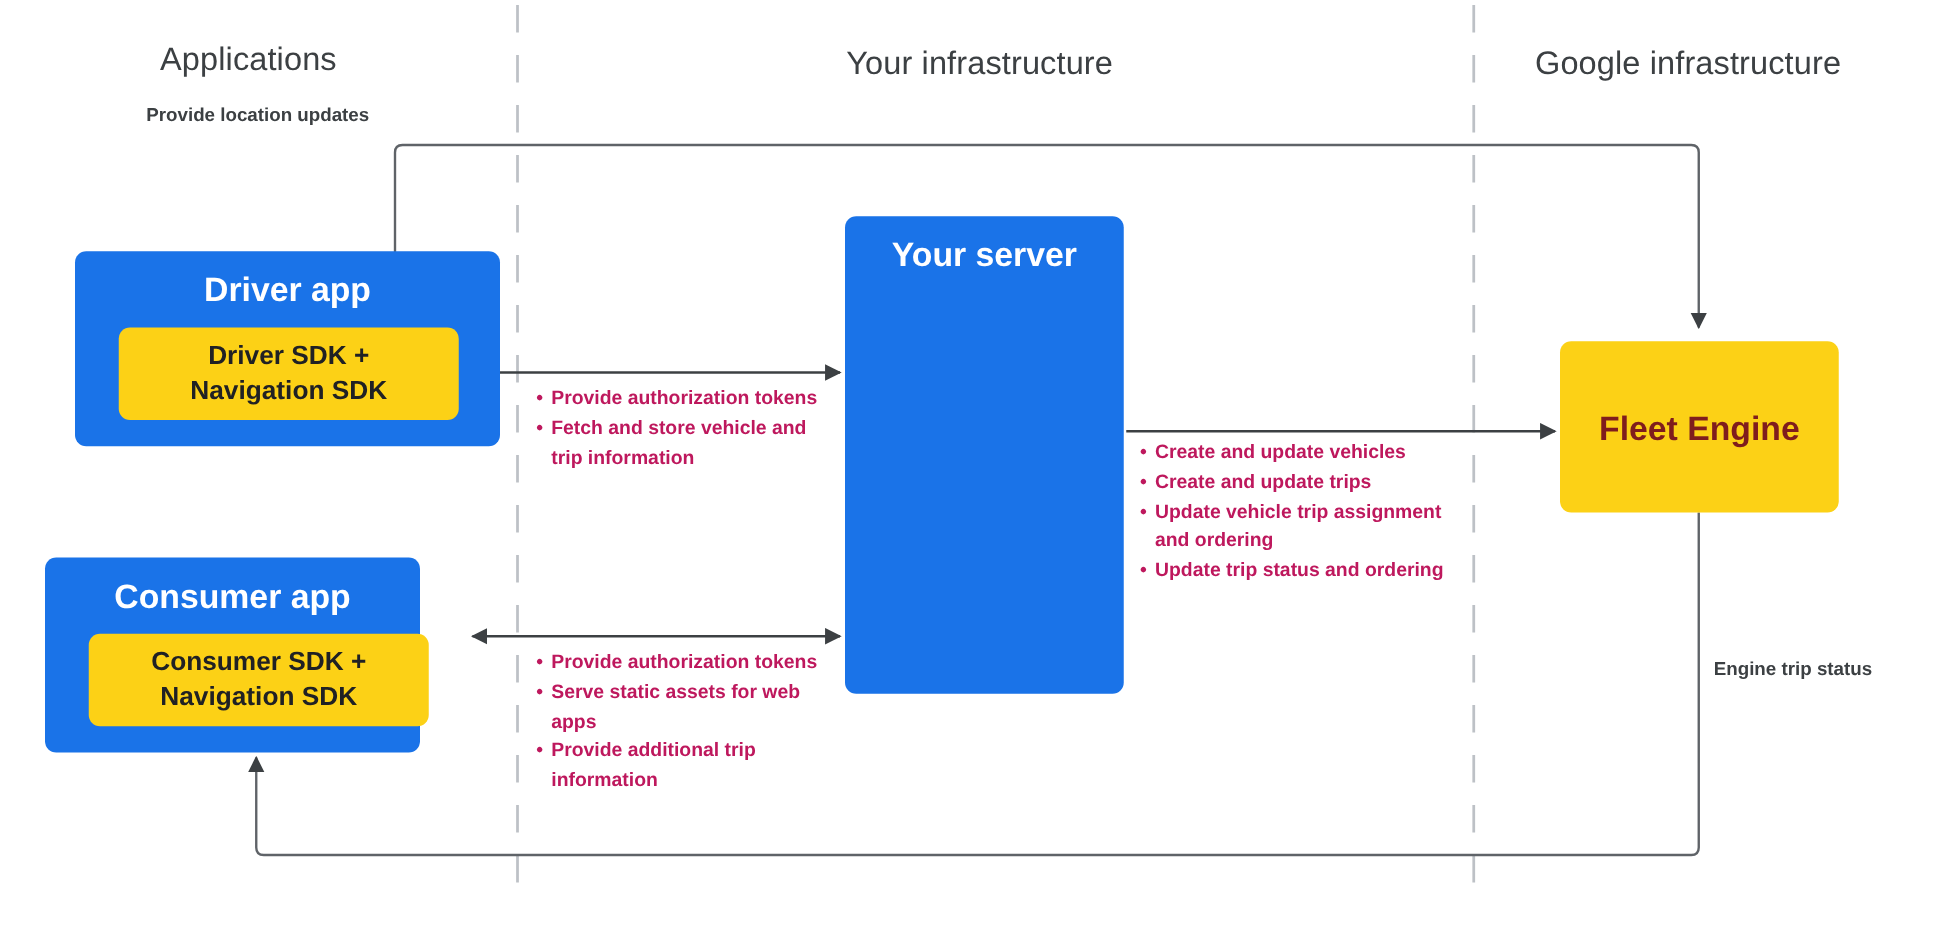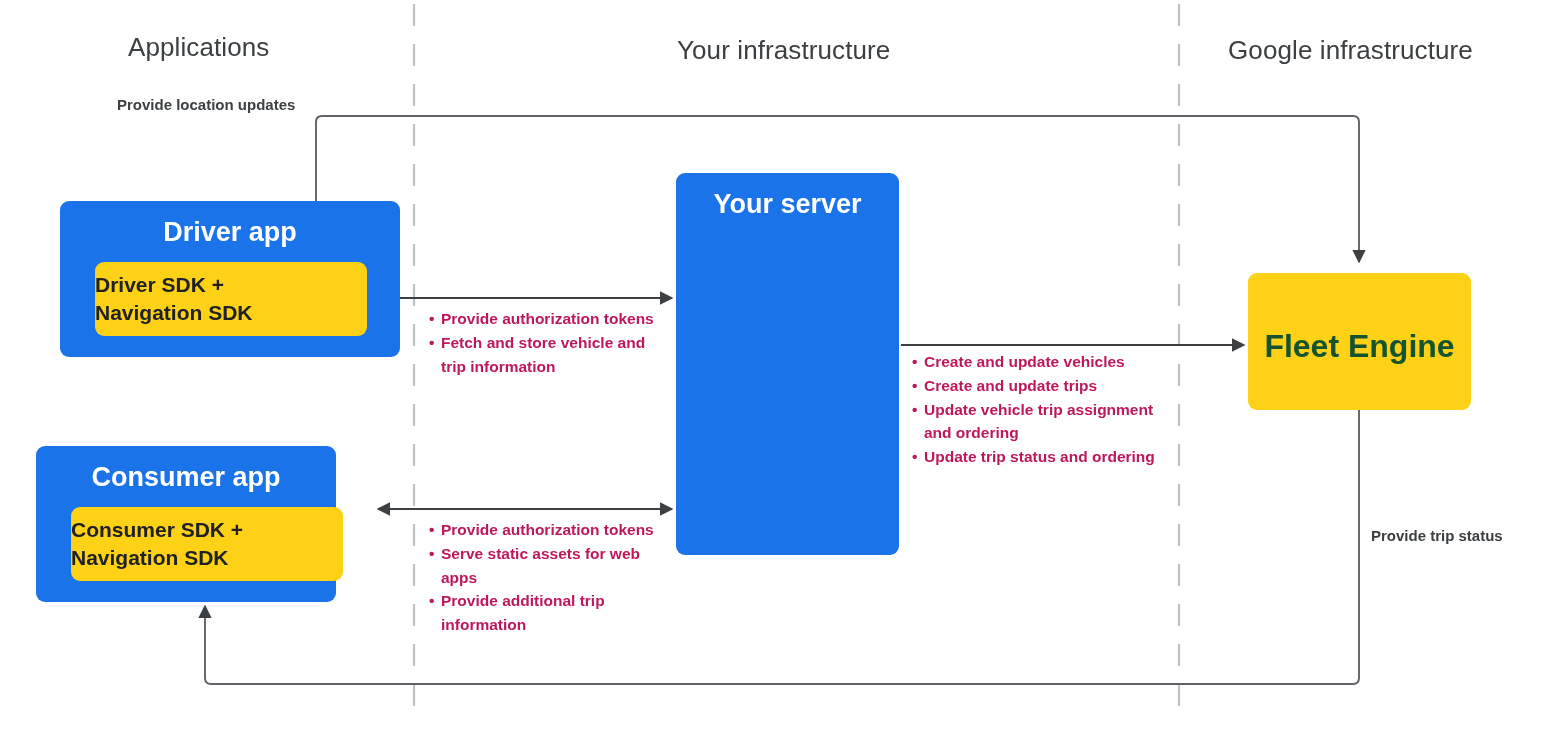--- a/index.html
+++ b/index.html
@@ -27,28 +27,28 @@
 
   .node-title{
     position:absolute;
     left:0;right:0;
     text-align:center;
     font-weight:bold;
     white-space:nowrap;
   }
   .app-title{color:#ffffff;font-size:27px;top:16px;}
   .server-title{color:#ffffff;font-size:27px;top:16px;}
-  .engine-title{color:#14532d;font-size:32px;top:55px;}
+  .engine-title{color:#7f1d1d;font-size:27px;top:55px;}
 
   .sdk-chip{
     position:absolute;
     background:#fcd116;
     border-radius:9px;
     display:flex;
-    align-items:flex-start;
+    align-items:center;
     justify-content:center;
     text-align:center;
     color:#202124;
     font-weight:bold;
     font-size:21px;
     line-height:28px;
   }
 
   .edge-label{
     position:absolute;
@@ -103,22 +103,22 @@
 
     <line x1="901" y1="345" x2="1244" y2="345" stroke="#3c4043" stroke-width="1.9" marker-end="url(#arrow)"></line>
 
     <path d="M 1359 410 L 1359 678 Q 1359 684 1353 684 L 211 684 Q 205 684 205 678 L 205 606" fill="none" stroke="#5f6368" stroke-width="1.9" marker-end="url(#arrow)"></path>
   </svg>
 
   <div class="zone-title" style="left:128px;top:32px;">Applications</div>
   <div class="zone-title" style="left:677px;top:35px;">Your infrastructure</div>
   <div class="zone-title" style="left:1228px;top:35px;">Google infrastructure</div>
 
-  <div class="edge-label" style="left:117px;top:96px;">Provide location updates</div>
-  <div class="edge-label" style="left:1371px;top:527px;">Provide trip status</div>
+  <div class="edge-label" style="left:117px;top:84px;">Provide location updates</div>
+  <div class="edge-label" style="left:1371px;top:527px;">Engine trip status</div>
 
   <div class="node blue" style="left:36px;top:201px;width:340px;height:156px;margin-left:24px;">
     <div class="node-title app-title">Driver app</div>
     <div class="sdk-chip" style="left:35px;top:61px;width:272px;height:74px;flex-direction:column;">
       <span>Driver SDK +</span>
       <span>Navigation SDK</span>
     </div>
   </div>
 
   <div class="node blue" style="left:36px;top:446px;width:300px;height:156px;">

